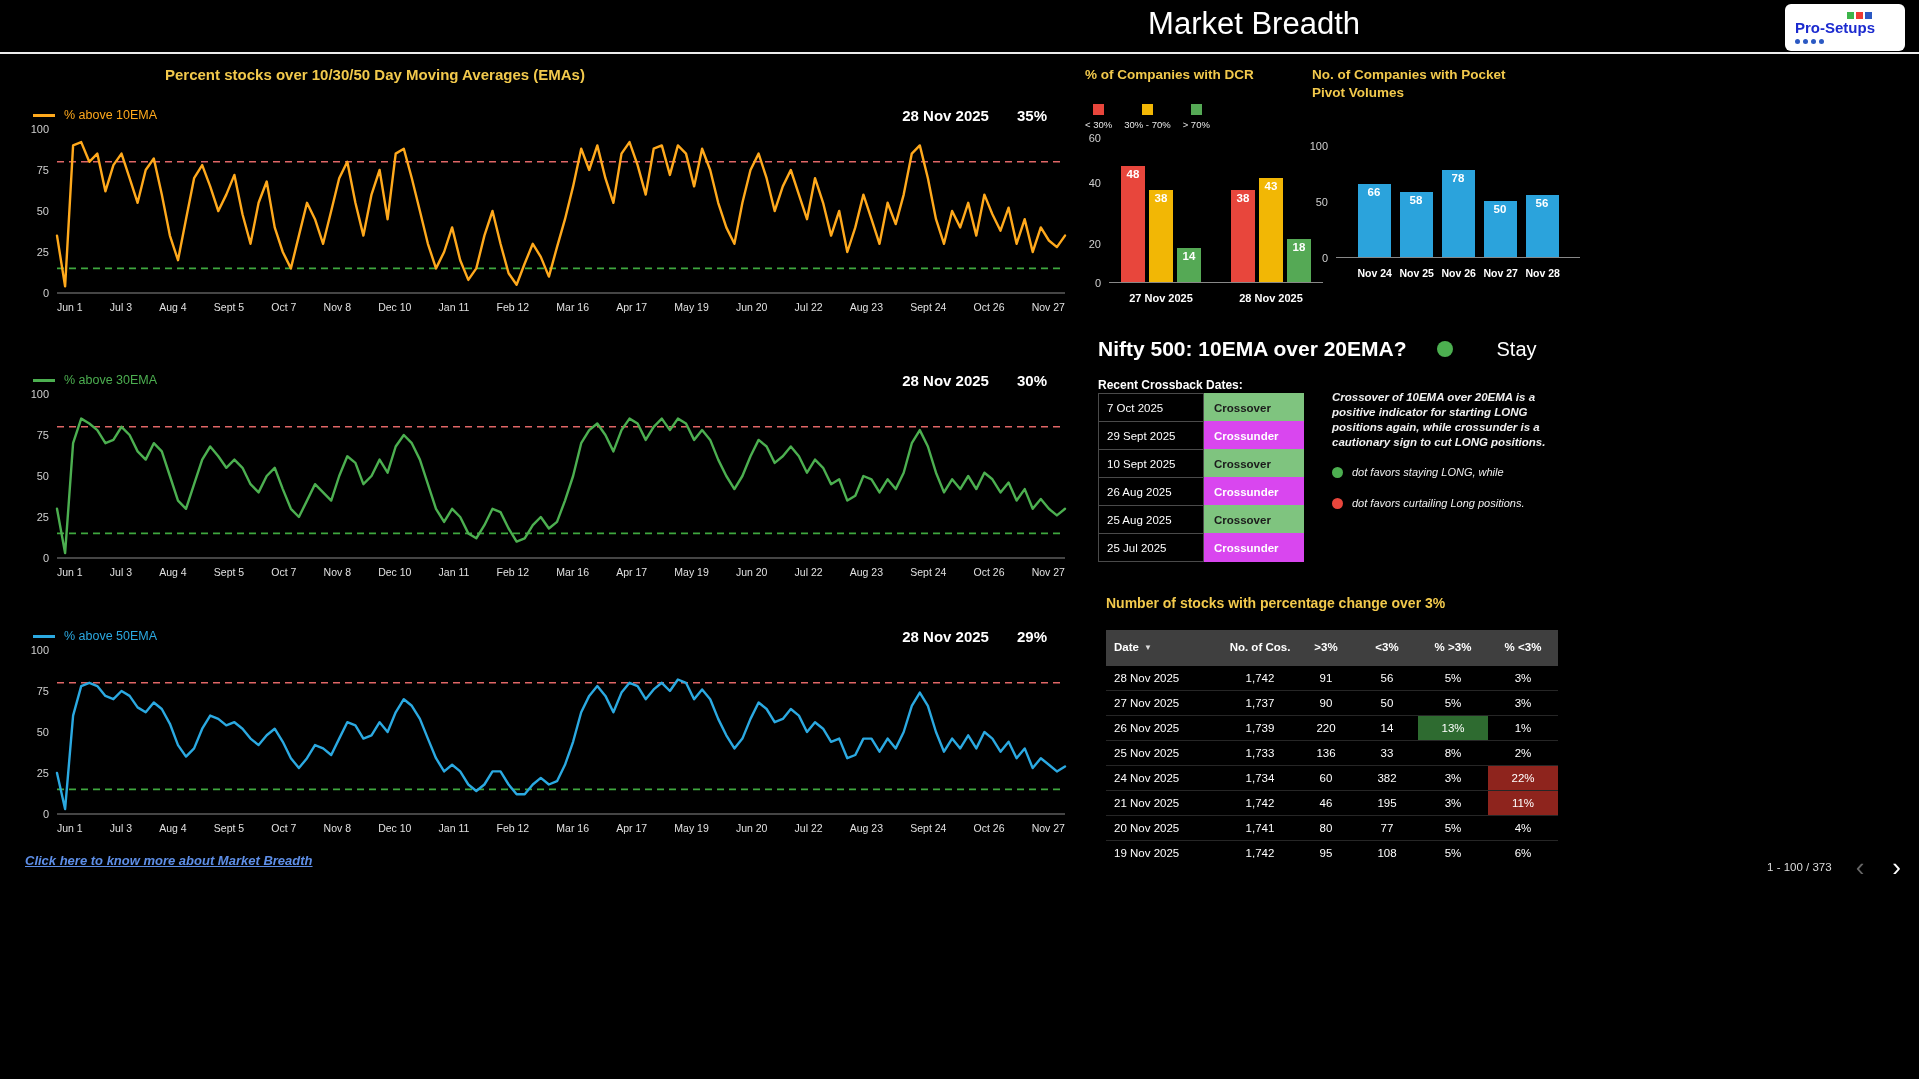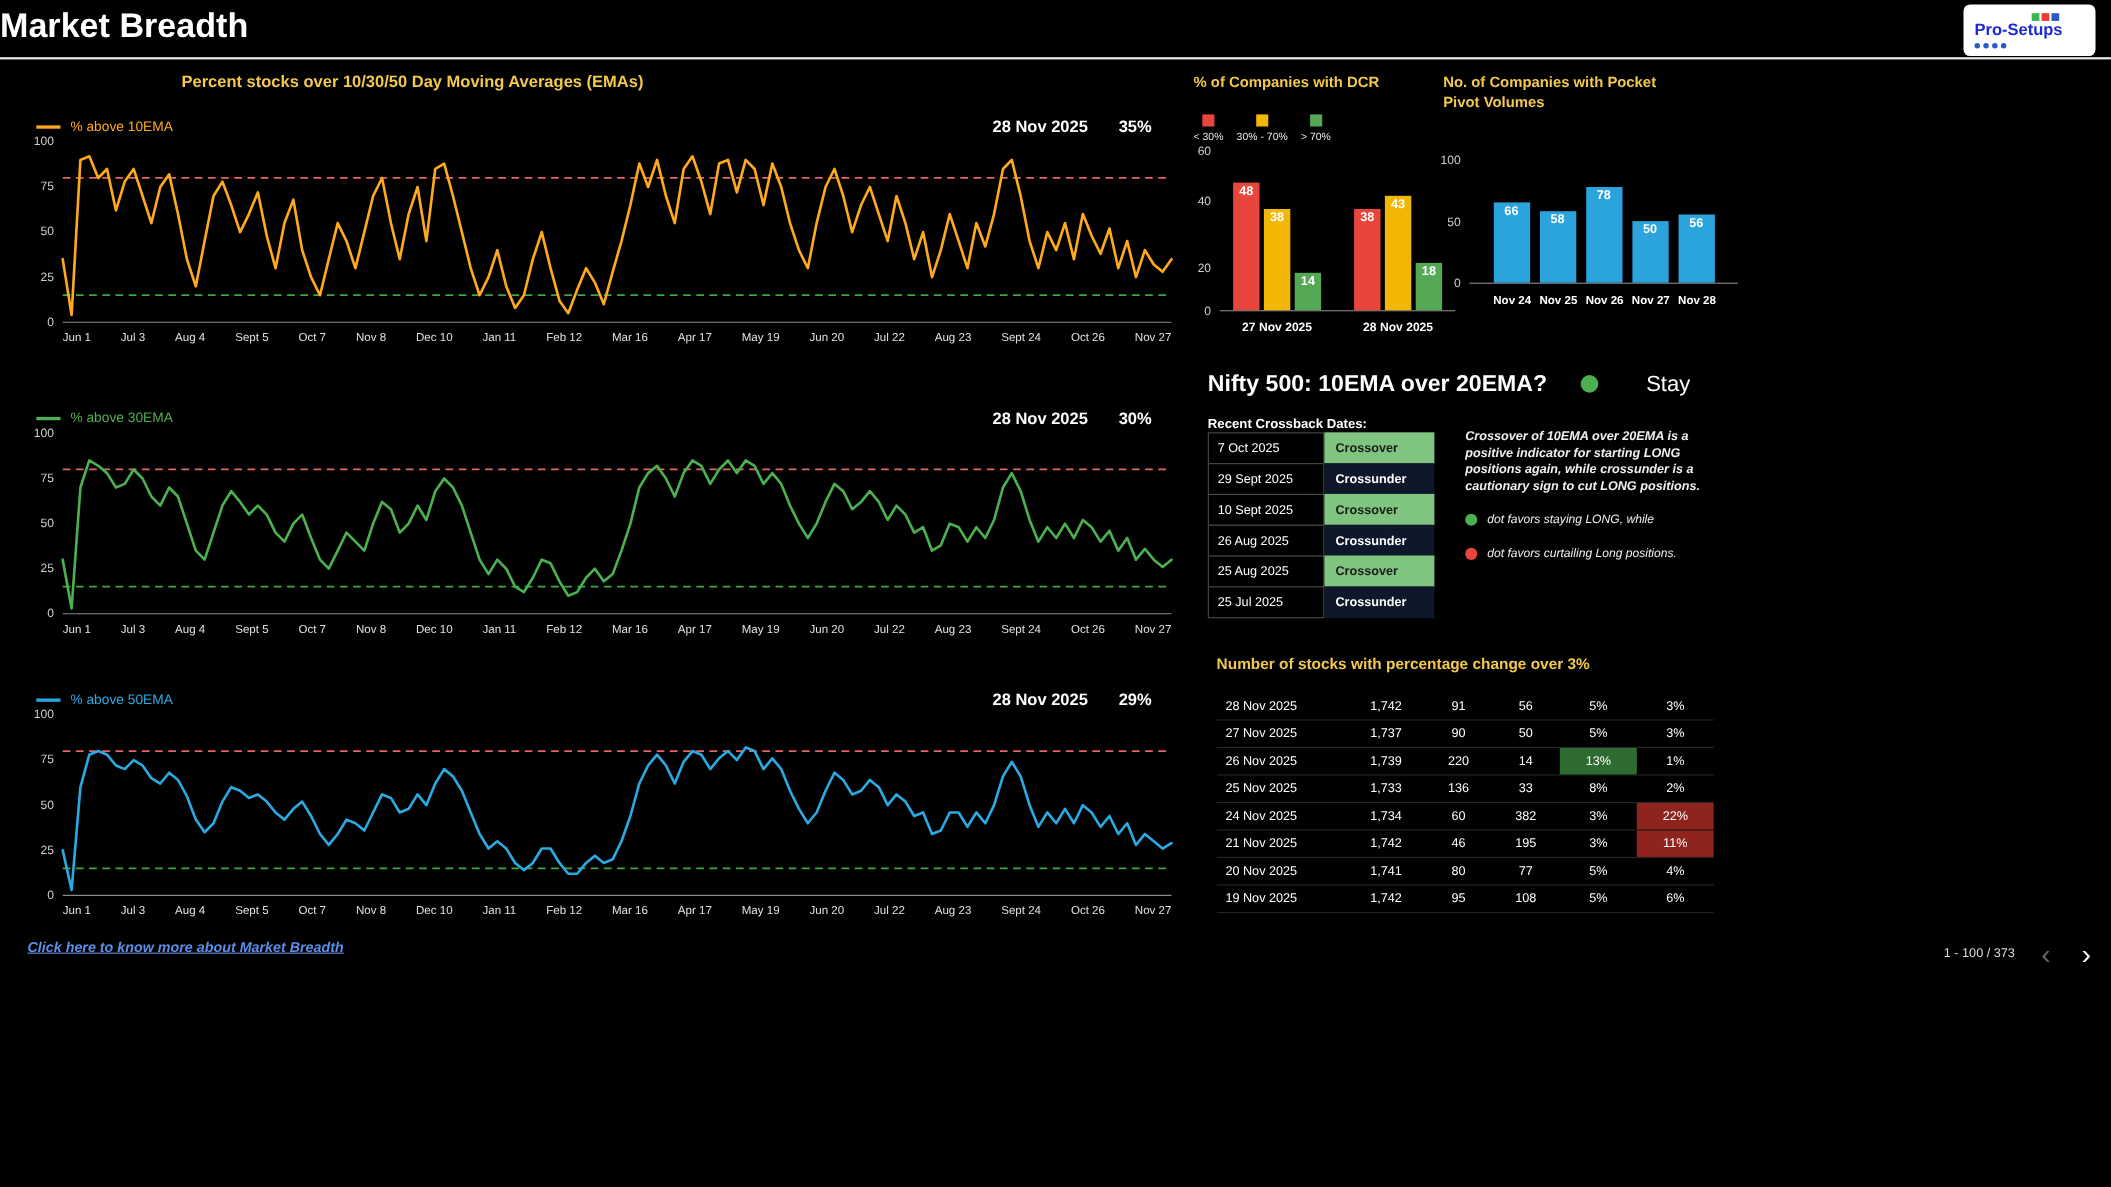--- a/index.html
+++ b/index.html
@@ -7,22 +7,22 @@
   body {
     background:#000;
     color:#fff;
     font-family:"Liberation Sans", sans-serif;
     position:relative;
     overflow:hidden;
   }
   
   .header { position:absolute; top:0; left:0; width:1919px; height:54px; background:#000;
             border-bottom:2px solid #ededed; z-index:10; }
-  .page-title { position:absolute; left:0; top:6px; width:1360px; text-align:left;
-                font-size:31px; font-weight:bold; color:#fff; }
+  .page-title { position:absolute; left:0; top:6px; width:1360px; text-align:right;
+                font-size:31px; font-weight:normal; color:#fff; }
   .date-dropdown { position:absolute; left:855px; top:8px; width:306px; height:38px;
                    background:#d6d6d6; border:1px solid #9a9a9a; border-radius:3px;
                    display:flex; align-items:center; padding:0 14px 0 18px;
                    color:#2a2a2a; font-size:15px; cursor:pointer; }
   .caret { margin-left:auto; font-size:12px; color:#333; }
   .logo { position:absolute; right:14px; top:4px; width:120px; height:47px; background:#fff;
           border-radius:6px; display:flex; flex-direction:column; justify-content:center;
           padding:4px 10px; }
   .logo-squares { display:flex; gap:2px; margin-left:52px; }
   .logo-squares .sq { width:7px; height:7px; display:inline-block; }
@@ -91,21 +91,21 @@
 
   
   .cb-title { position:absolute; left:1098px; top:378px; font-size:12px; font-weight:bold; }
   .cb-table { position:absolute; left:1098px; top:394px; }
   .cb-row { display:flex; height:28px; }
   .cb-date { width:106px; display:flex; align-items:center; padding-left:8px; font-size:11.5px;
              border:1px solid #4a4a4a; margin-top:-1px; background:#000; color:#fff; }
   .cb-status { width:100px; display:flex; align-items:center; padding-left:10px;
                font-size:11.5px; font-weight:bold; margin-top:-1px; }
   .crossover { background:#7fc47f; color:#1b1b1b; }
-  .crossunder { background:#0f172a; color:#fff; }
+  .crossunder { background:#d946ef; color:#fff; }
   .cb-note { position:absolute; left:1332px; top:390px; width:228px; font-size:11.5px;
              font-style:italic; font-weight:600; line-height:1.3; color:#f0f0f0; }
   .cb-bullet { position:absolute; left:1332px; display:flex; align-items:center; gap:9px;
                font-size:11px; font-style:italic; color:#f0f0f0; }
   .cb-bullet.g { top:466px; }
   .cb-bullet.r { top:497px; }
 
   
   .pct-title { position:absolute; left:1106px; top:595px; font-size:14px; font-weight:bold; color:#f2c94c; }
   .pct-table { position:absolute; left:1106px; top:630px; width:452px; height:228px;
@@ -416,20 +416,41 @@
   <span class="dot green small"></span>
   <span>dot favors staying LONG, while</span>
 </div>
 <div class="cb-bullet r">
   <span class="dot red small"></span>
   <span>dot favors curtailing Long positions.</span>
 </div>
 
 <div class="pct-title">Number of stocks with percentage change over 3%</div>
 <div class="pct-table" id="pct-table">
+    <div class="pct-header">
+      <div class="pct-hcell first" style="width: 118px;">
+        <span>Date</span>
+        <span class="sort-arrow">▼</span>
+      </div>
+      <div class="pct-hcell" style="width: 72px;">
+        <span>No. of Cos.</span>
+      </div>
+      <div class="pct-hcell" style="width: 60px;">
+        <span>&gt;3%</span>
+      </div>
+      <div class="pct-hcell" style="width: 62px;">
+        <span>&lt;3%</span>
+      </div>
+      <div class="pct-hcell" style="width: 70px;">
+        <span>% &gt;3%</span>
+      </div>
+      <div class="pct-hcell" style="width: 70px;">
+        <span>% &lt;3%</span>
+      </div>
+    </div>
     <div class="pct-row">
       <div class="pct-cell first" style="width: 118px;">28 Nov 2025</div>
       <div class="pct-cell" style="width: 72px;">1,742</div>
       <div class="pct-cell" style="width: 60px;">91</div>
       <div class="pct-cell" style="width: 62px;">56</div>
       <div class="pct-cell" style="width: 70px;">5%</div>
       <div class="pct-cell" style="width: 70px;">3%</div>
     </div>
     <div class="pct-row">
       <div class="pct-cell first" style="width: 118px;">27 Nov 2025</div>

